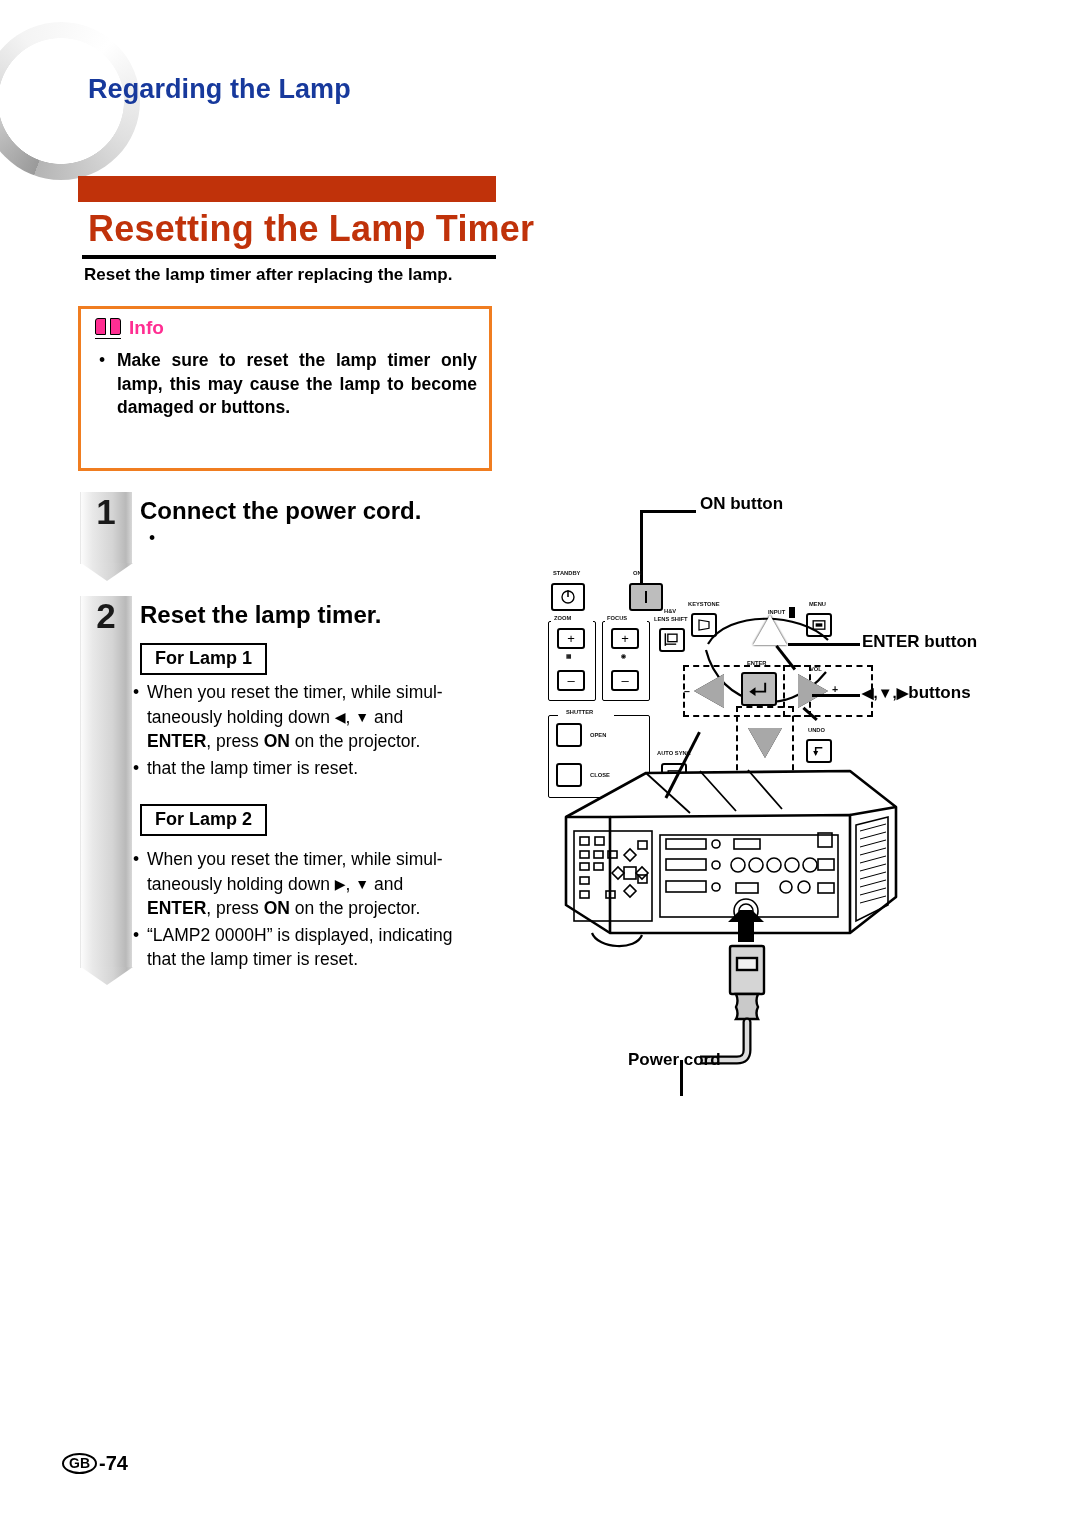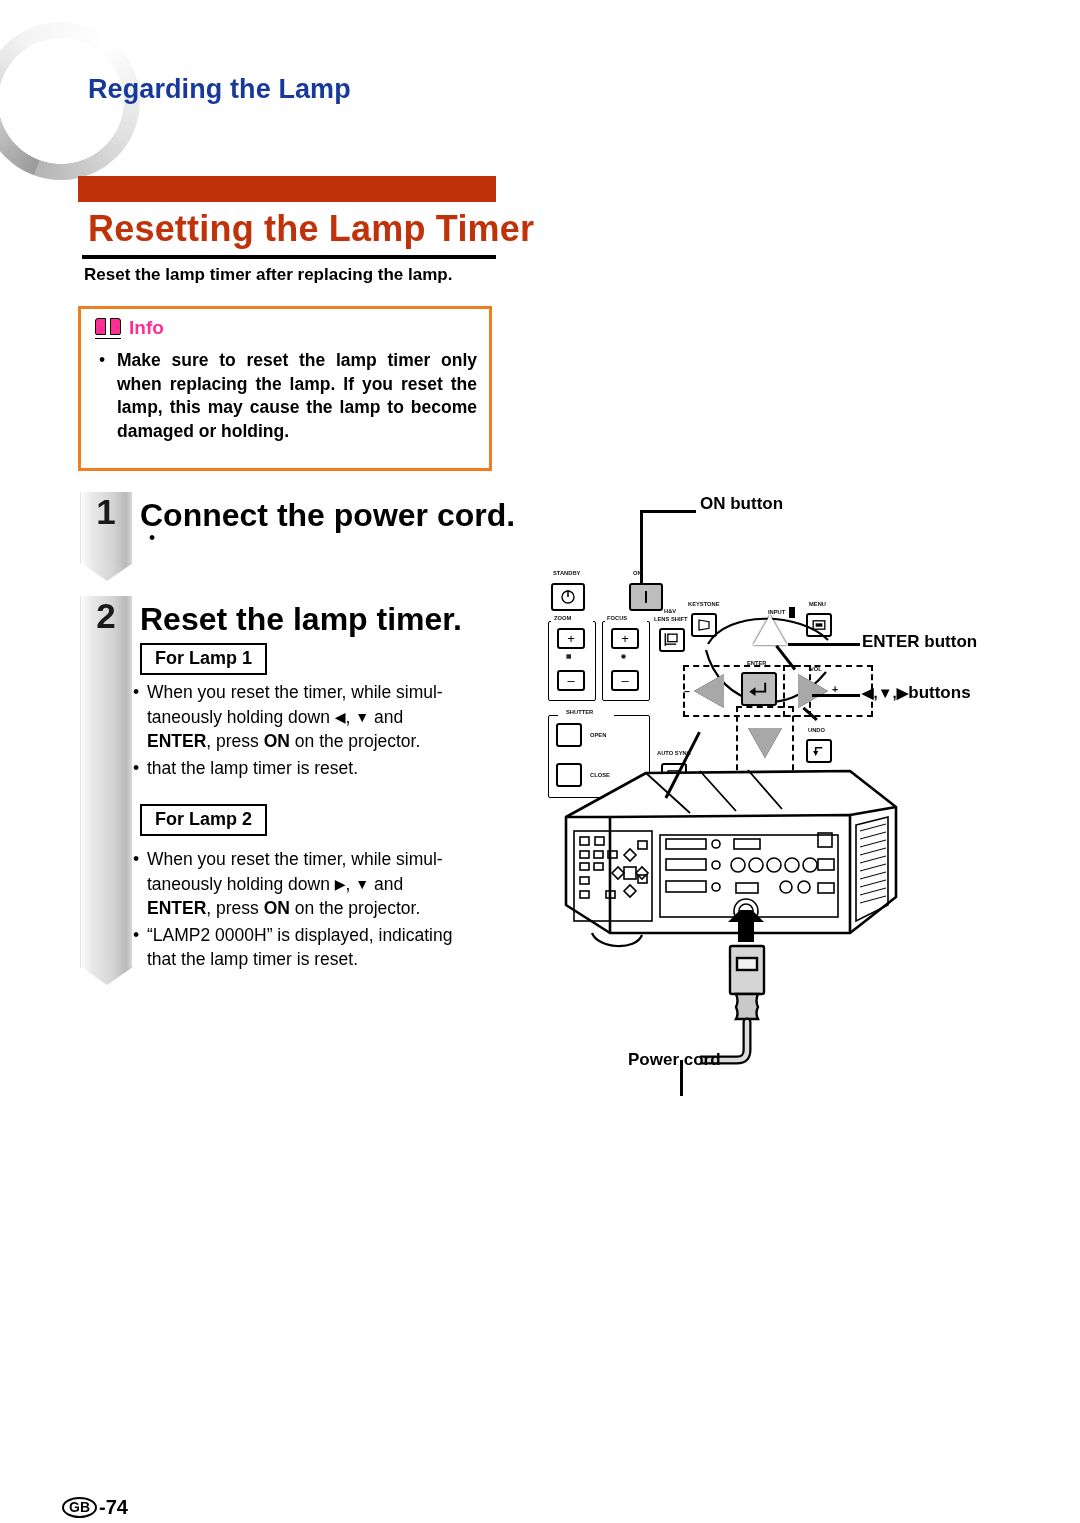--- a/index.html
+++ b/index.html
@@ -88,21 +88,21 @@
     clip-path:polygon(0 0,100% 0,50% 100%);
   }
   #step1bar{ left:80px; top:492px; height:72px; }
   #step2bar{ left:80px; top:596px; height:372px; }
   .step-num{
     position:absolute; font-size:35px; font-weight:bold; color:#1a1a1a; text-align:center; width:52px;
   }
   #step1num{ left:80px; top:492px; }
   #step2num{ left:80px; top:596px; }
   .step-title{
-    position:absolute; font-size:32px; font-weight:bold;
+    position:absolute; font-size:24px; font-weight:bold;
   }
   #step1title{ left:140px; top:497px; }
   #step2title{ left:140px; top:601px; }
   .step1-body{
     position:absolute; left:148px; top:527px; width:348px;
     font-size:17.5px; line-height:23.5px;
   }
 
   
   .lamp-tag{
@@ -139,21 +139,21 @@
   
   .tri{ position:absolute; width:0; height:0; }
   .tri.left{ border-top:17px solid transparent; border-bottom:17px solid transparent; border-right:30px solid #a8a8a8; filter:drop-shadow(0 0 0.6px #000);}
   .tri.right{ border-top:17px solid transparent; border-bottom:17px solid transparent; border-left:30px solid #a8a8a8; filter:drop-shadow(0 0 0.6px #000);}
   .tri.down{ border-left:17px solid transparent; border-right:17px solid transparent; border-top:30px solid #a8a8a8; filter:drop-shadow(0 0 0.6px #000);}
   .tri.up{ border-left:17px solid transparent; border-right:17px solid transparent; border-bottom:30px solid #fff; filter:drop-shadow(0 0 0.8px #000);}
   .dash{ position:absolute; border:2.4px dashed #000; }
 
   .footer{
     position:absolute; left:62px; top:1452px;
-    font-size:20px; font-weight:bold; display:flex; align-items:center; gap:2px;margin-top:44px;
+    font-size:20px; font-weight:bold; display:flex; align-items:center; gap:2px;
   }
   .gb-oval{
     border:2px solid #000; border-radius:50%; padding:0px 5px 1px 5px;
     font-size:14px; font-weight:bold; line-height:16px;
   }
 </style>
 </head>
 <body>
 
 <div class="deco-ring"></div>
@@ -171,23 +171,22 @@
       <span class="pg l"></span>
         <span class="pg r"></span>
         <span class="base"></span>
     </span>
     <span class="info-label">Info</span>
   </div>
   <div class="info-body">
     <span class="bullet">•</span>
     <span class="txt">
       <span class="jl">Make sure to reset the lamp timer only</span>
-      <span class="jl">when replacing the lamp. If you reset the</span>
       <span class="jl">lamp, this may cause the lamp to become</span>
-      <span class="nl">damaged or holding.</span>
+      <span class="nl">damaged or buttons.</span>
     </span>
   </div>
 </div>
 
 <div class="step-bar" id="step1bar"></div>
 <div class="step-num" id="step1num">1</div>
 <div class="step-title" id="step1title">Connect the power cord.</div>
 <div class="step1-body">
   <div class="li">
     <span class="dot">•</span>

